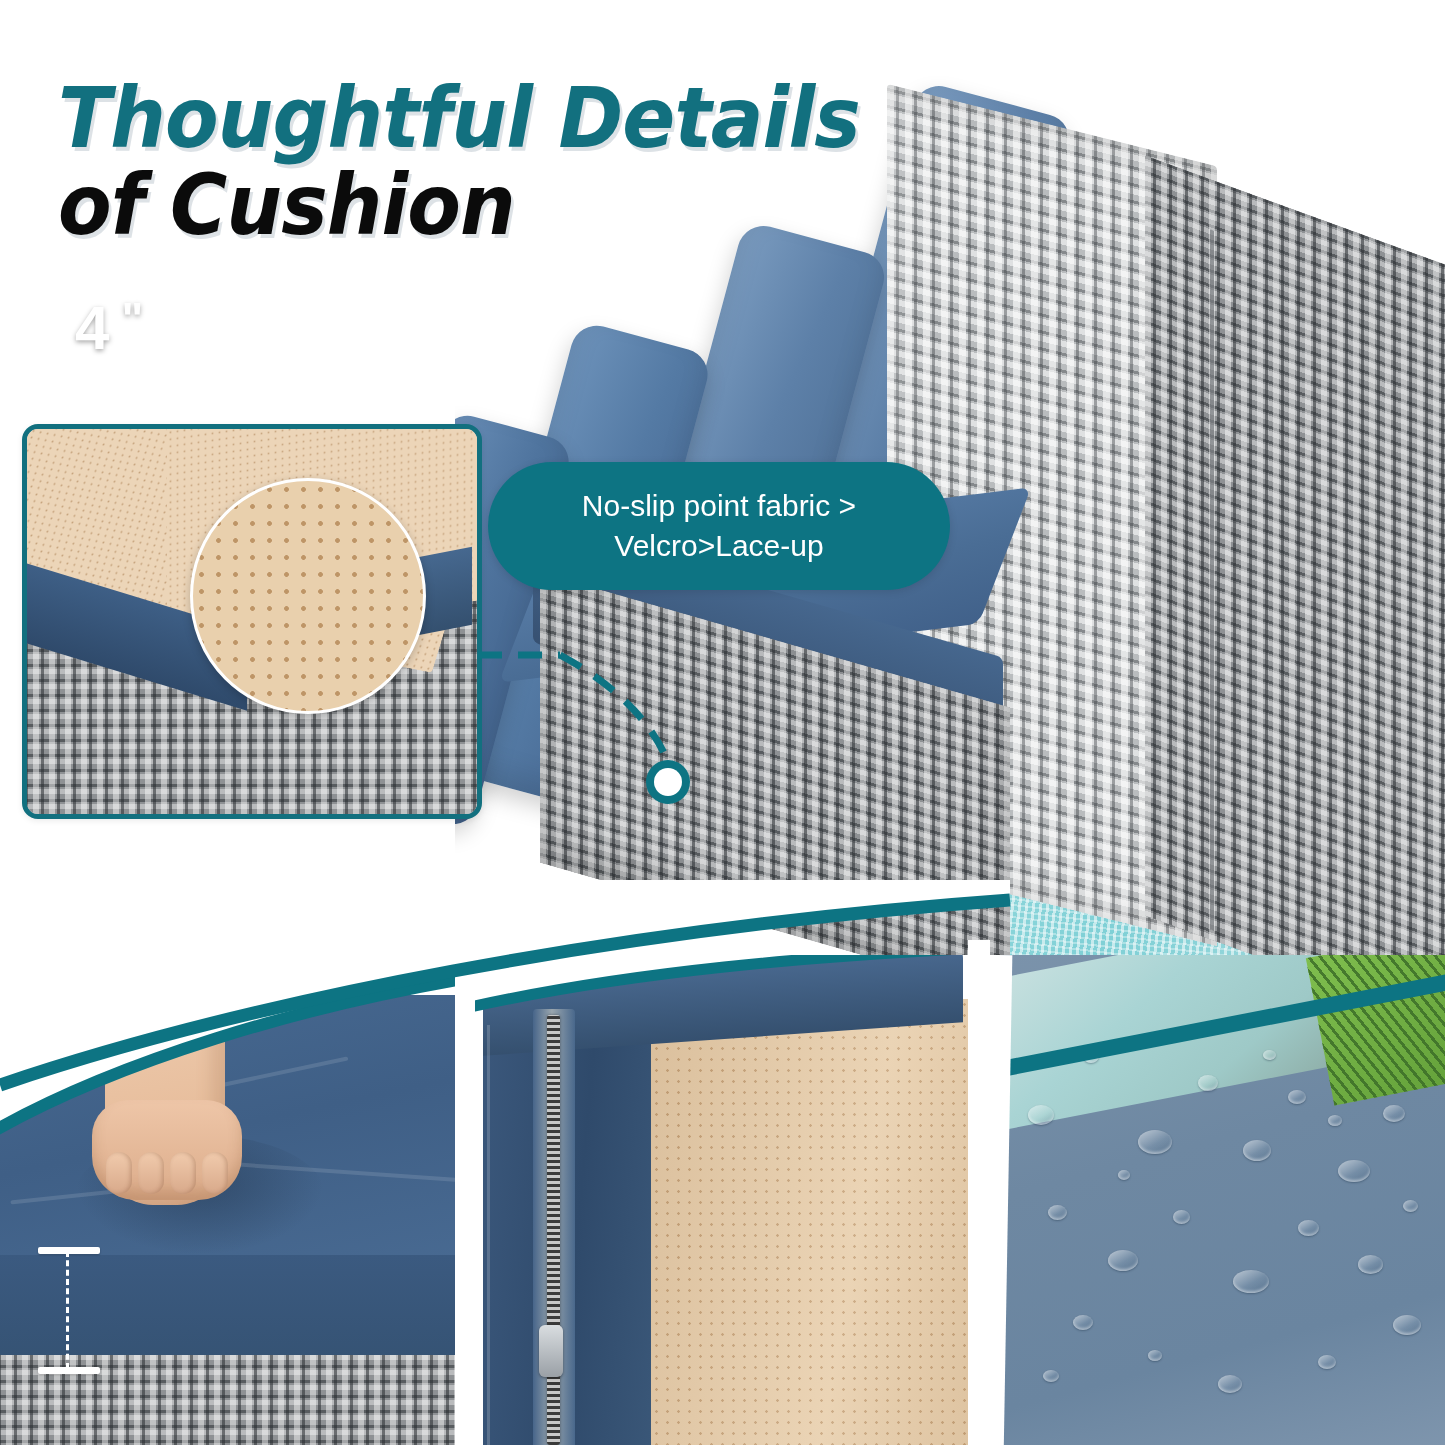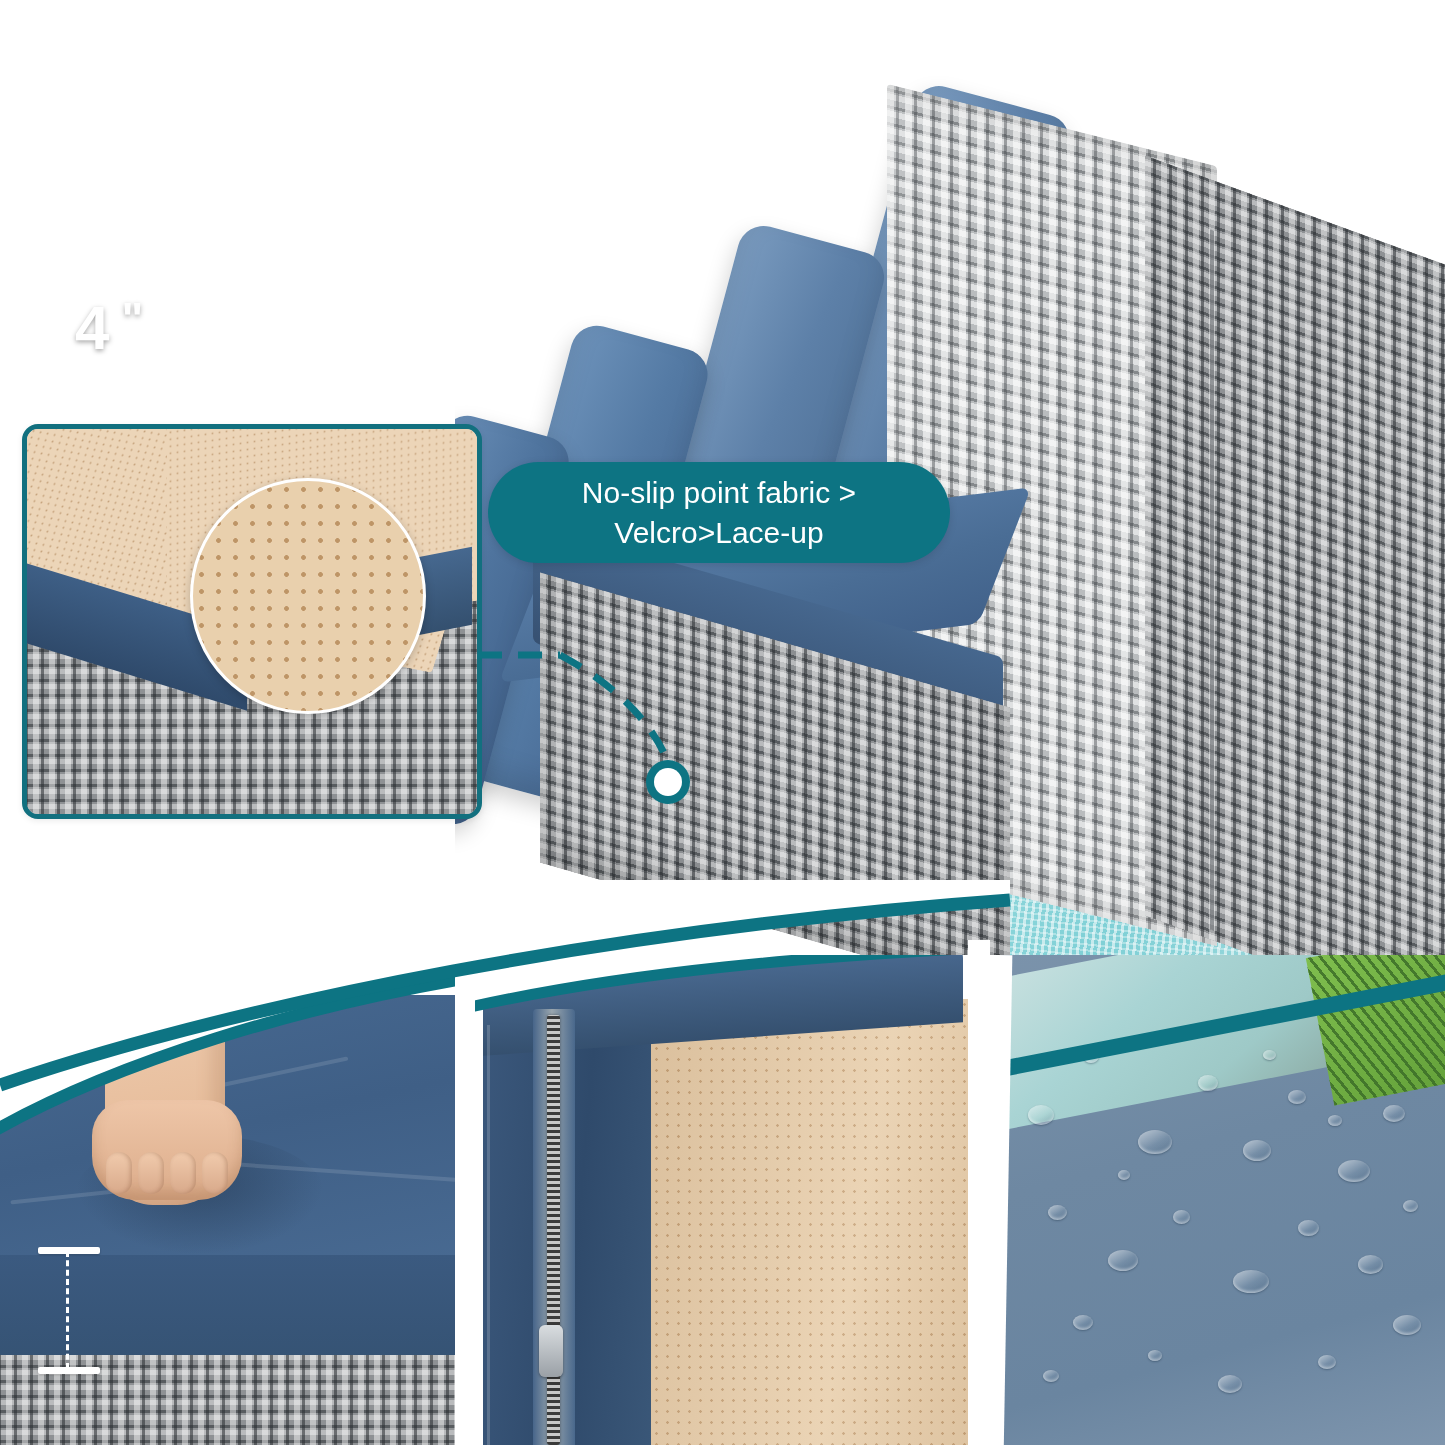--- a/index.html
+++ b/index.html
@@ -162,21 +162,21 @@
     position:absolute;left:190px;top:478px;width:230px;height:230px;border-radius:50%;
     border:3px solid #ffffff;z-index:34;
     background-color:#e9d0ad;
     background-image:radial-gradient(circle, rgba(176,130,80,.75) 2.1px, rgba(0,0,0,0) 2.6px);
     background-size:17px 17px;
     box-shadow:0 3px 10px rgba(0,0,0,.22);
   }
 
   
   #pill-noslip{
-    position:absolute;left:488px;top:462px;width:462px;height:101px;z-index:45;
+    position:absolute;left:488px;top:462px;width:462px;height:128px;z-index:45;
     background:#0d7483;border-radius:66px;
     display:flex;align-items:center;justify-content:center;
     box-shadow:0 2px 8px rgba(0,0,0,.12);
   }
   #pill-noslip .pill-text{
     color:#fff;font-size:30px;line-height:1.32;text-align:center;font-weight:500;
     font-family:"Liberation Sans", sans-serif;
   }
 
   
@@ -371,20 +371,24 @@
   </div>
   <div class="ins-magnifier"></div>
 
   <svg id="connector">
     <path d="M 478 655 L 560 655" stroke="#0d7483" stroke-width="7" stroke-dasharray="24 16" fill="none"></path>
     <path d="M 560 655 C 625 690, 655 730, 668 762" stroke="#0d7483" stroke-width="7" stroke-dasharray="24 16" fill="none"></path>
     <circle cx="668" cy="782" r="22" fill="#0d7483"></circle>
     <circle cx="668" cy="782" r="14" fill="#ffffff"></circle>
   </svg>
 
+  <div id="title-block">
+    <div class="title-line" id="title-line1">Thoughtful Details</div>
+    <div class="title-line" id="title-line2">of Cushion</div>
+  </div>
 
   <div id="pill-noslip">
     <div class="pill-text">
       <span>No-slip point fabric &gt;</span><br>
       <span>Velcro&gt;Lace-up</span>
     </div>
   </div>
 
   <div id="panel-strong">
     <div class="ss-cushion-top"></div>

